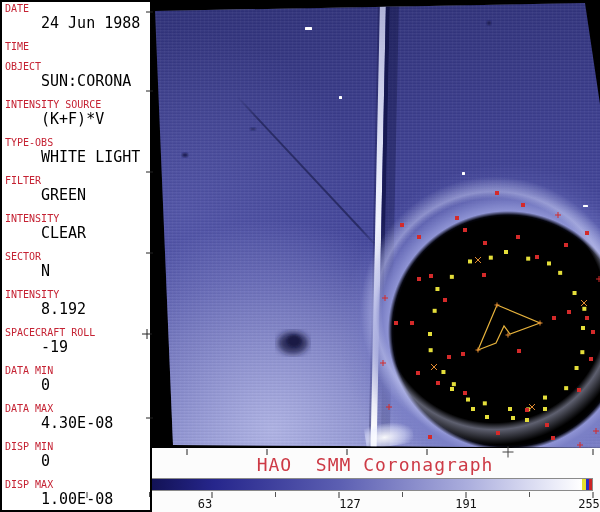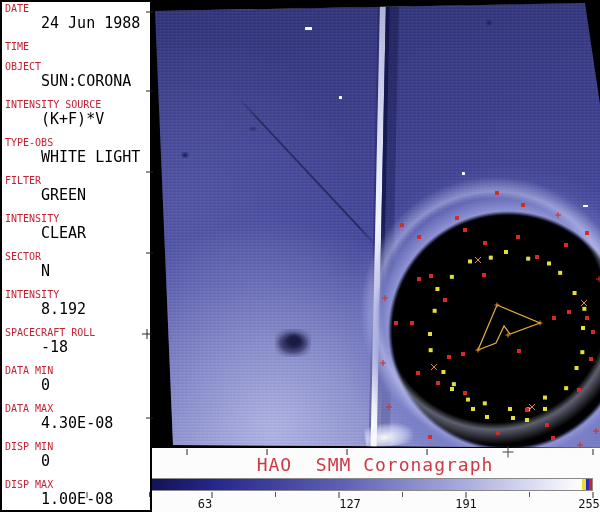--- a/index.html
+++ b/index.html
@@ -93,21 +93,21 @@
     <div class="row">
         <div class="fl">SECTOR</div>
         <div class="fv">N</div>
       </div>
     <div class="row">
         <div class="fl">INTENSITY</div>
         <div class="fv">8.192</div>
       </div>
     <div class="row">
         <div class="fl">SPACECRAFT ROLL</div>
-        <div class="fv">-18</div>
+        <div class="fv">-19</div>
       </div>
     <div class="row">
         <div class="fl">DATA MIN</div>
         <div class="fv">0</div>
       </div>
     <div class="row">
         <div class="fl">DATA MAX</div>
         <div class="fv">4.30E-08</div>
       </div>
     <div class="row">

